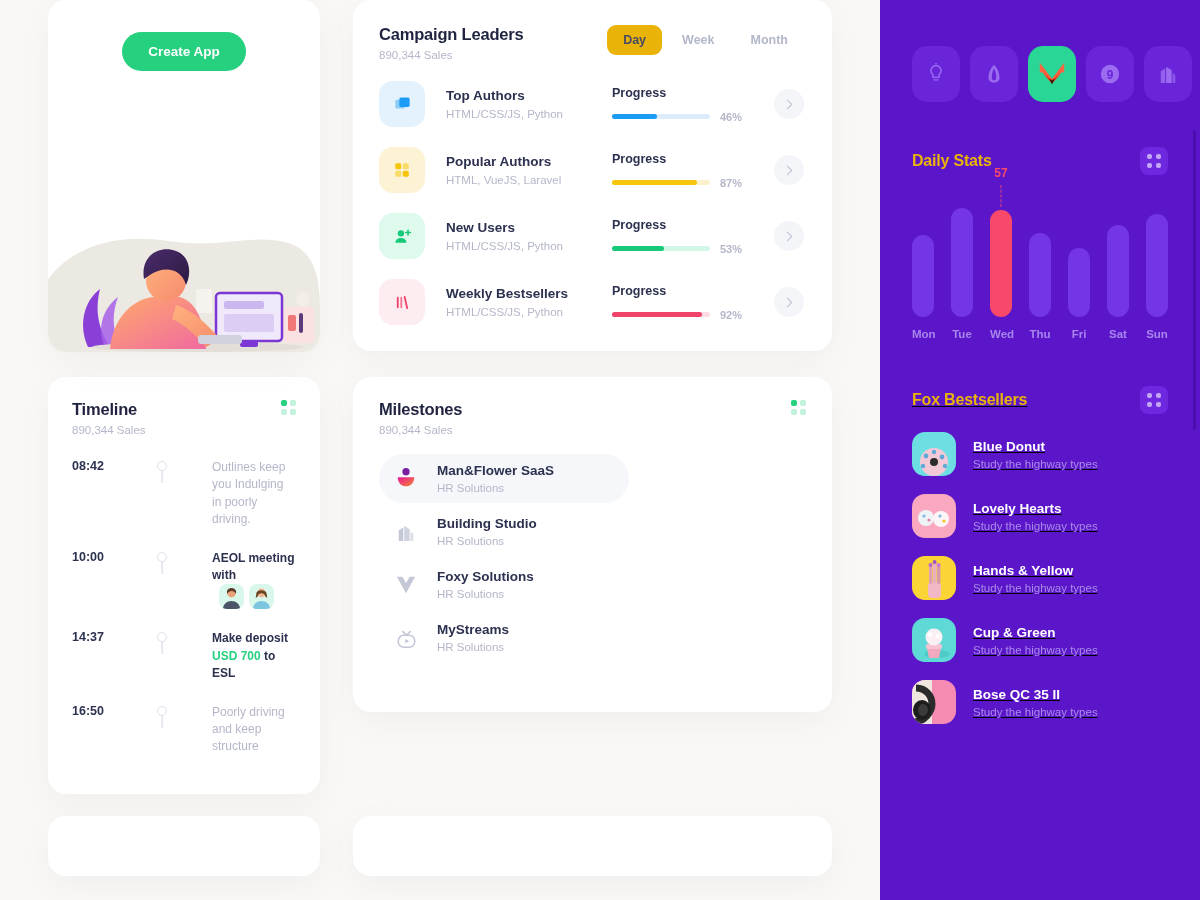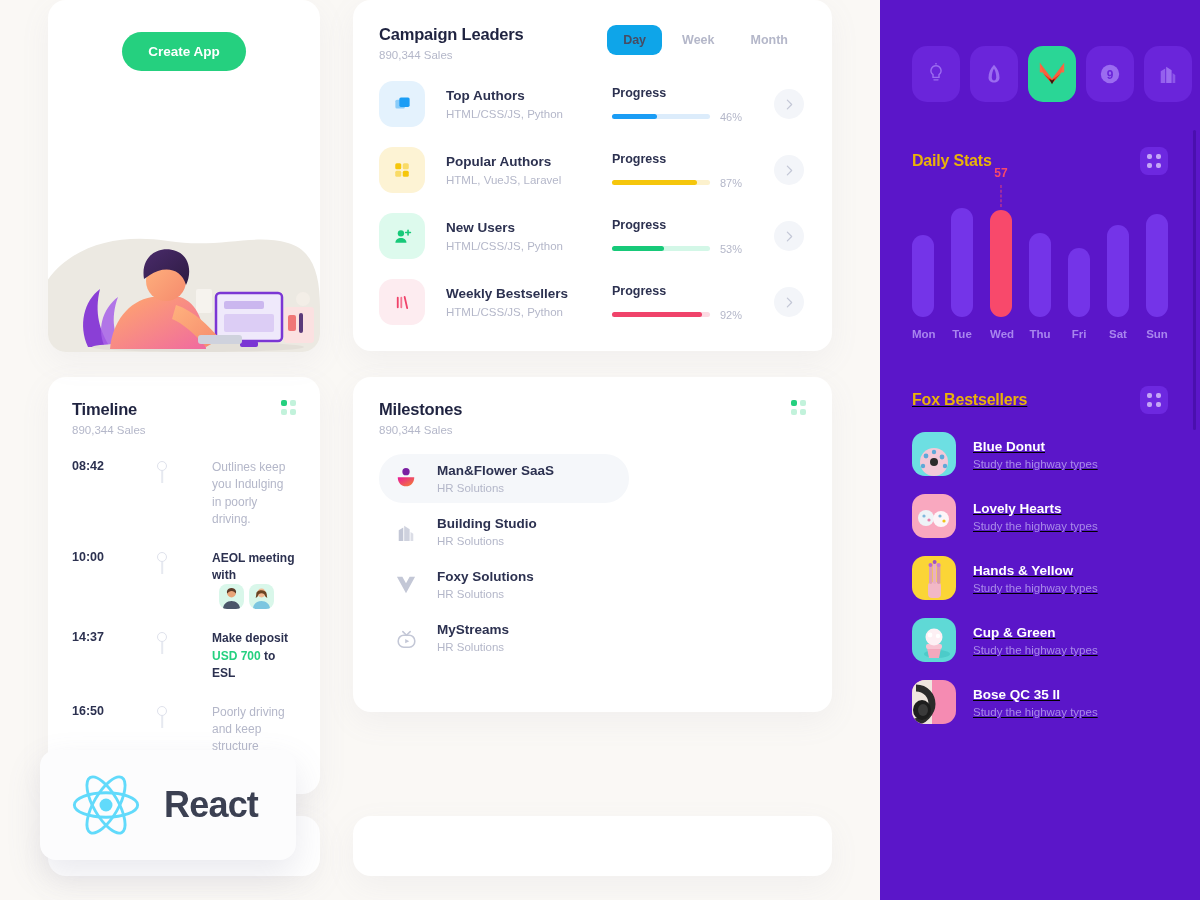--- a/index.html
+++ b/index.html
@@ -64,33 +64,33 @@
   .card-head { display:flex; align-items:flex-start; }
   .card-title { font-size:16.5px; font-weight:bold; color:#1f2340; letter-spacing:-.2px; }
   .card-sub { font-size:11.5px; color:#b4b7c9; margin-top:5px; }
   #seg { margin-left:auto; display:flex; align-items:center; gap:4px; }
   .seg-btn {
     border:none; background:transparent; cursor:pointer;
     font-size:12.5px; font-weight:bold; color:#b4b7c9;
     padding:8px 16px; border-radius:9px;
     font-family:"Liberation Sans", sans-serif;
   }
-  .seg-btn.active { background:#0ea5e9; color:#474c63; }
+  .seg-btn.active { background:#eab308; color:#474c63; }
 
   .crow { display:flex; align-items:center; margin-top:20px; }
   .cico { width:46px; height:46px; border-radius:14px; display:flex; align-items:center; justify-content:center; flex:none; }
   .cmeta { margin-left:21px; width:150px; }
   .cname { font-size:13.5px; font-weight:bold; color:#2c3150; }
   .cdesc { font-size:11.5px; color:#b4b7c9; margin-top:5px; }
   .cprog { margin-left:16px; width:160px; }
   .plabel { font-size:12.5px; font-weight:bold; color:#2c3150; }
   .pbarwrap { display:flex; align-items:center; gap:10px; margin-top:11px; }
   .ptrack { width:98px; height:5px; border-radius:3px; }
   .pfill { height:5px; border-radius:3px; }
-  .ppct { font-size:11px; color:#b4b7c9; font-weight:normal; }
+  .ppct { font-size:11px; color:#b4b7c9; font-weight:bold; }
   .cgo {
     margin-left:auto; width:30px; height:30px; border-radius:50%;
     background:#f3f5f9; border:none; cursor:pointer;
     display:flex; align-items:center; justify-content:center;
     color:#c3c7d6;
   }
 
   #row2 { display:flex; gap:33px; padding:25px 48px 0; align-items:flex-start; }
   #timeline { width:272px; min-height:335px; padding:23px 24px 18px; }
   #miles { flex:1; min-height:335px; padding:23px 26px 20px; }
@@ -512,31 +512,20 @@
             </div>
         </div>
       </div>
     </div>
 
     <div id="row3">
       <div class="card c1"></div>
       <div class="card c2"></div>
     </div>
 
-    <div id="react-float">
-      <svg width="72" height="66" viewBox="0 0 100 90">
-        <g stroke="#61dafb" stroke-width="4" fill="none">
-          <ellipse cx="50" cy="45" rx="44" ry="17"></ellipse>
-          <ellipse cx="50" cy="45" rx="44" ry="17" transform="rotate(60 50 45)"></ellipse>
-          <ellipse cx="50" cy="45" rx="44" ry="17" transform="rotate(120 50 45)"></ellipse>
-        </g>
-        <circle cx="50" cy="45" r="9" fill="#61dafb"></circle>
-      </svg>
-      <div class="rtext">React</div>
-    </div>
   </div>
 
   <div id="right">
 
     <div id="apps">
       <button class="appbtn">
         <svg width="20" height="22" viewBox="0 0 24 26" fill="none" stroke="#9b6cf0" stroke-width="1.7">
           <path d="M12 3a6 6 0 0 0-3.6 10.8V17h7.2v-3.2A6 6 0 0 0 12 3z"></path>
           <line x1="9.6" y1="20" x2="14.4" y2="20" stroke-linecap="round"></line>
           <line x1="12" y1="1" x2="12" y2="-0.4" stroke-linecap="round"></line>

